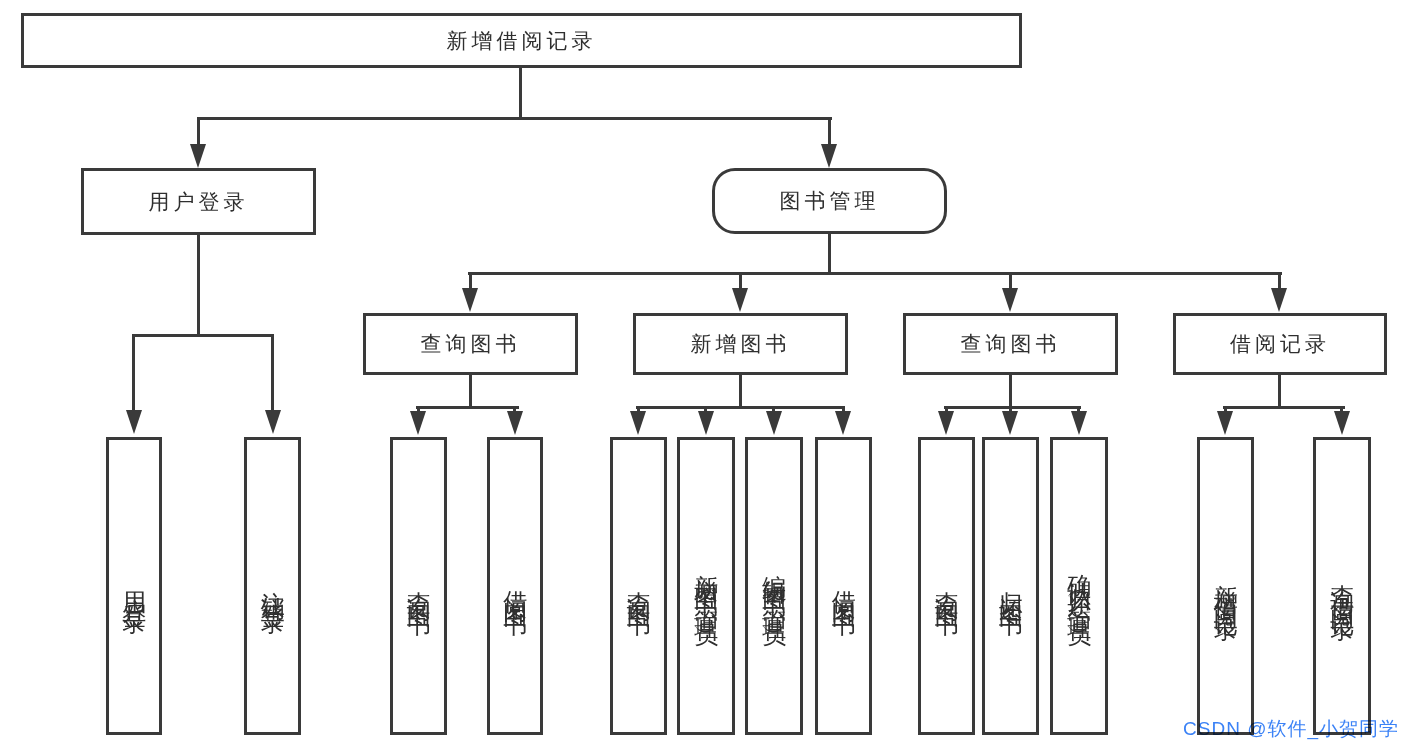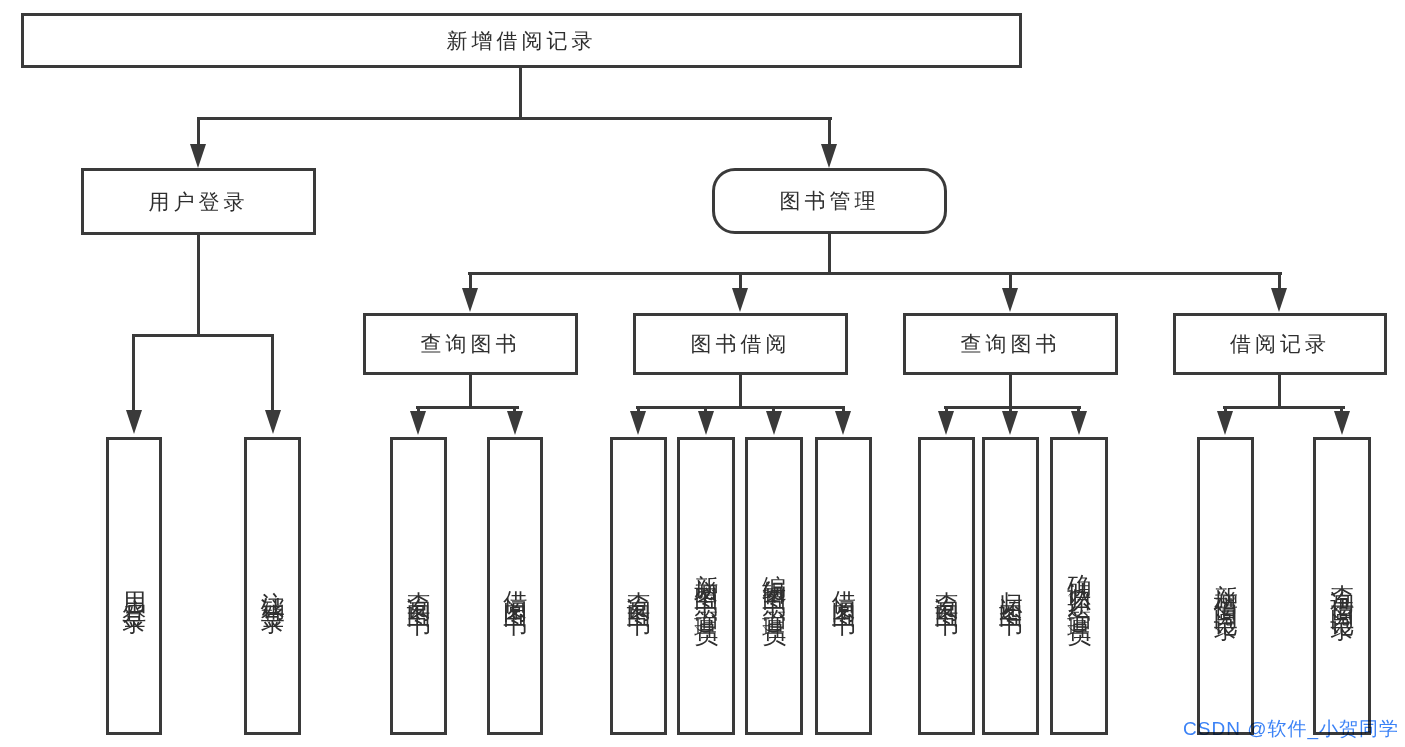--- a/index.html
+++ b/index.html
@@ -97,21 +97,21 @@
   <div class="arrow" style="left:732px; top:288px;"></div>
   <div class="line" style="left:1009px; top:272px; width:3px; height:18px;"></div>
   <div class="arrow" style="left:1002px; top:288px;"></div>
   <div class="line" style="left:1278px; top:272px; width:3px; height:18px;"></div>
   <div class="arrow" style="left:1271px; top:288px;"></div>
 
   <div class="box" style="left:363px; top:313px; width:215px; height:62px;">
     <span class="h-label">查询图书</span>
   </div>
   <div class="box" style="left:633px; top:313px; width:215px; height:62px;">
-    <span class="h-label">图书借阅</span>
+    <span class="h-label">新增图书</span>
   </div>
   <div class="box" style="left:903px; top:313px; width:215px; height:62px;">
     <span class="h-label">查询图书</span>
   </div>
   <div class="box" style="left:1173px; top:313px; width:214px; height:62px;text-align:right;">
     <span class="h-label">借阅记录</span>
   </div>
 
   <div class="line" style="left:469px; top:373px; width:3px; height:36px;"></div>
   <div class="line" style="left:416px; top:406px; width:103px; height:3px;"></div>

